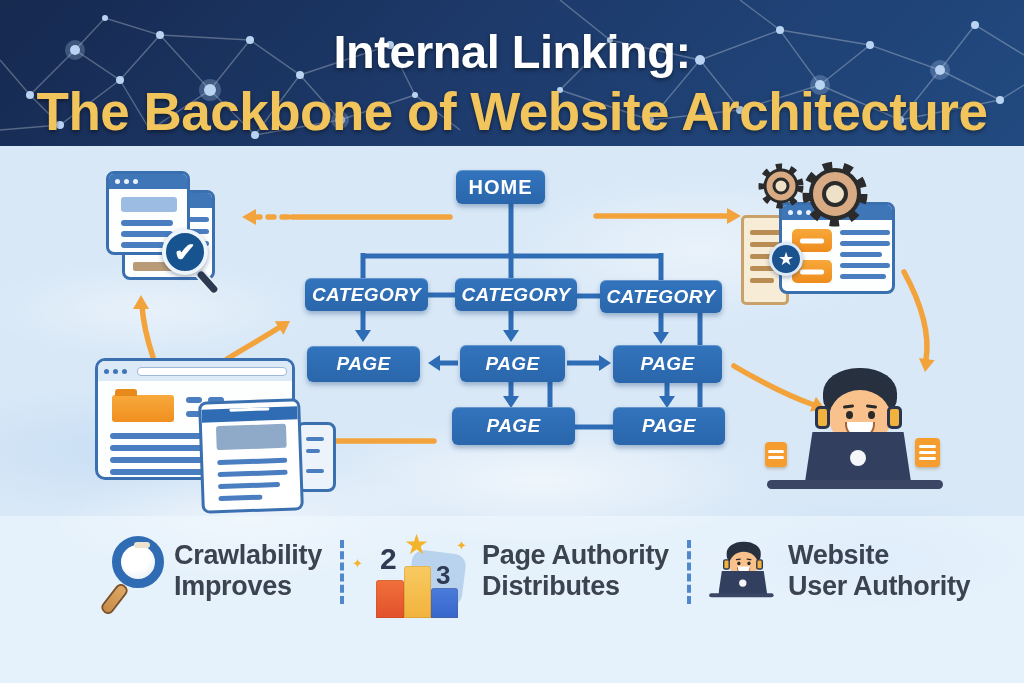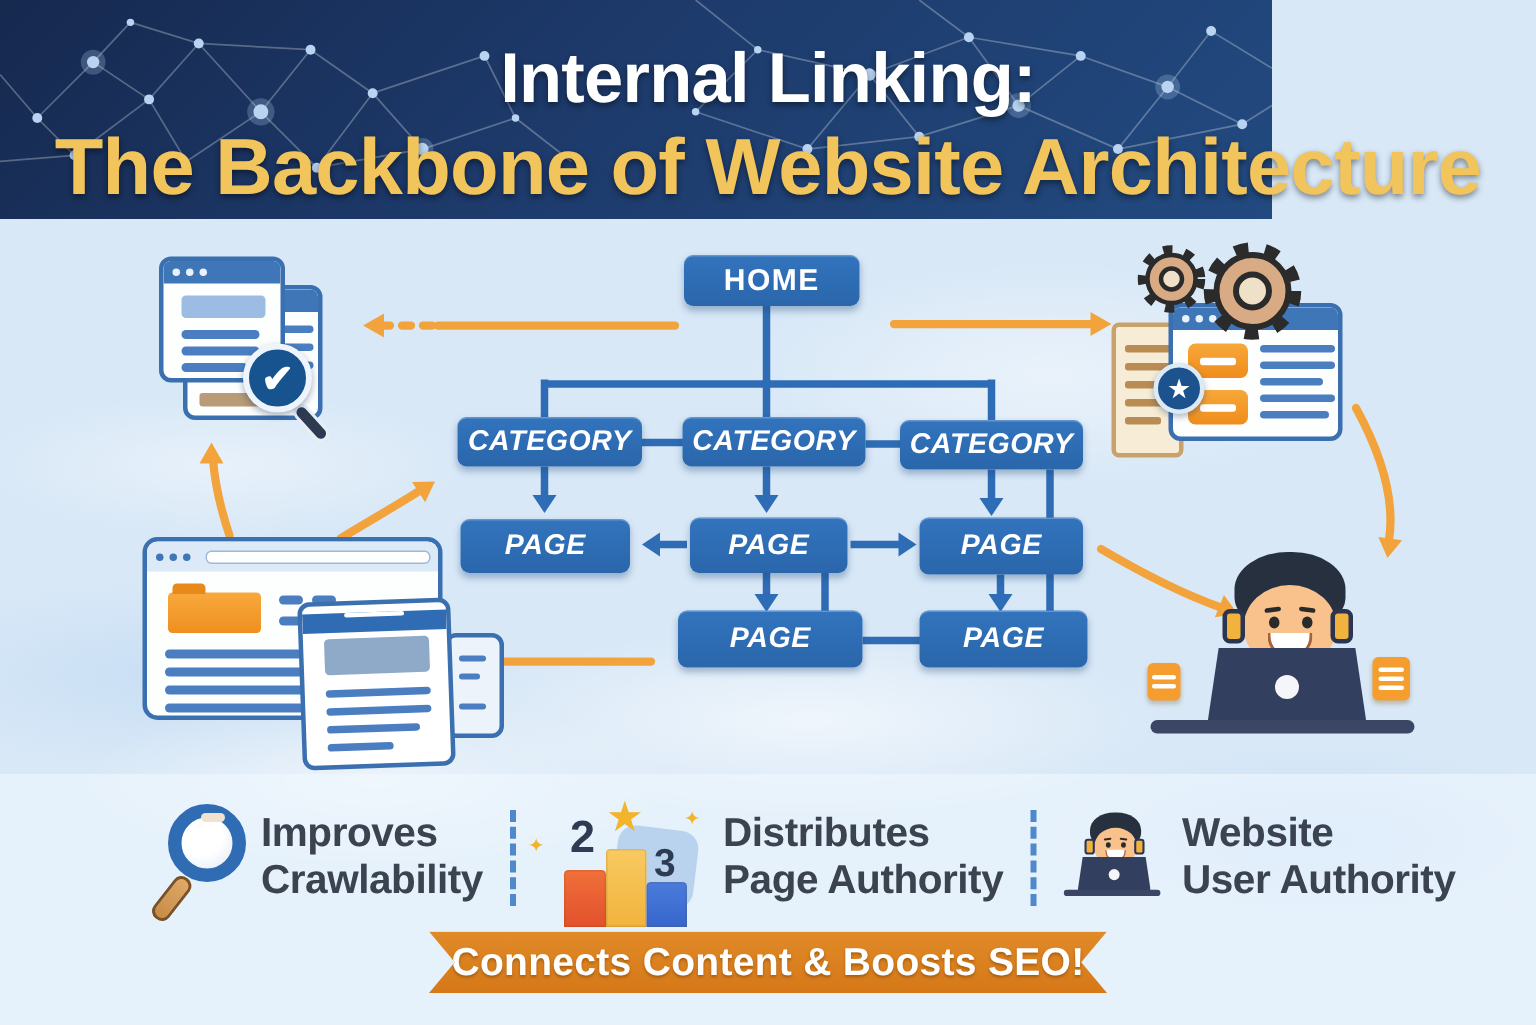--- a/index.html
+++ b/index.html
@@ -11,21 +11,21 @@
       radial-gradient(ellipse 300px 110px at 700px 250px, rgba(255,255,255,.45), transparent 70%),
       radial-gradient(ellipse 240px 70px at 150px 310px, rgba(255,255,255,.4), transparent 70%),
       radial-gradient(ellipse 260px 90px at 880px 560px, rgba(190,216,243,.55), transparent 70%),
       radial-gradient(ellipse 300px 90px at 120px 450px, rgba(187,214,242,.5), transparent 70%),
       #d8e8f7;
   }
   .bottom-band { position:absolute; left:0; top:516px; width:1024px; height:167px;
     background:rgba(243,249,255,.55); }
 
   
-  .header { position:absolute; left:0; top:0; width:848px; height:146px;
+  .header { position:absolute; left:0; top:0; width:1024px; height:146px;
     background:linear-gradient(135deg,#16294f 0%, #1d3a6b 45%, #224a80 100%);text-decoration:underline; }
   .header svg { position:absolute; inset:0; }
   .title-wrap { position:absolute; left:0; top:24px; width:1024px; text-align:center; z-index:2; }
   .title-line1 { font-size:47px; font-weight:bold; color:#ffffff; letter-spacing:-.5px;
     text-shadow:0 2px 4px rgba(0,0,0,.45); }
   .title-line2 { font-size:53px; font-weight:bold; color:#f2c45c; letter-spacing:-.5px; margin-top:2px;
     text-shadow:0 2px 4px rgba(0,0,0,.45); }
 
   
   .node { position:absolute; z-index:2; display:flex; align-items:center; justify-content:center;
@@ -223,21 +223,21 @@
       <polygon points="256,209 256,225 242,217"></polygon>
       <polygon points="727,208 727,224 741,216"></polygon>
       <polygon points="133,309 149,309 141,295"></polygon>
       <polygon points="0,0 -13,-8 -13,8" transform="translate(290,321) rotate(-33)"></polygon>
       <polygon points="290,433 290,449 276,441"></polygon>
       <polygon points="0,0 -13,-8 -13,8" transform="translate(925,372) rotate(98)"></polygon>
       <polygon points="0,0 -13,-8 -13,8" transform="translate(825,409) rotate(22)"></polygon>
     </g>
   </svg>
 
-  <div class="node home" style="left:456px; top:170px; width:117px; height:34px;">HOME</div>
+  <div class="node home" style="left:456px; top:170px; width:89px; height:34px;">HOME</div>
   <div class="node" style="left:305px; top:278px; width:123px; height:33px;">CATEGORY</div>
   <div class="node" style="left:455px; top:278px; width:122px; height:33px;">CATEGORY</div>
   <div class="node" style="left:600px; top:280px; width:122px; height:33px;">CATEGORY</div>
   <div class="node" style="left:307px; top:346px; width:113px; height:36px;">PAGE</div>
   <div class="node" style="left:460px; top:345px; width:105px; height:37px;">PAGE</div>
   <div class="node" style="left:613px; top:345px; width:109px; height:38px;">PAGE</div>
   <div class="node" style="left:452px; top:407px; width:123px; height:38px;">PAGE</div>
   <div class="node" style="left:613px; top:407px; width:112px; height:38px;">PAGE</div>
 
   <div class="ill" style="left:90px; top:165px; width:160px; height:135px;">
@@ -366,39 +366,39 @@
     </div>
     <div class="desk"></div>
   </div>
 
   <div class="bmag" style="left:98px; top:534px;">
     <div class="lens"></div>
       <div class="hl"></div>
       <div class="handle"></div>
   </div>
   <div class="benefit-text" style="left:174px; top:540px;">
+    <div>Crawlability</div>
     <div>Improves</div>
-    <div>Crawlability</div>
   </div>
   <div class="divider" style="left:340px;"></div>
 
   <div class="podium" style="left:352px; top:536px;">
     <div class="blob"></div>
     <div class="bar b2"></div>
       <div class="bar b1"></div>
       <div class="bar b3"></div>
     <div class="topstar">★</div>
     <div class="num n2">2</div>
     <div class="num n3">3</div>
     <div class="spark" style="left:0px; top:20px;">✦</div>
     <div class="spark" style="left:104px; top:2px;">✦</div>
   </div>
   <div class="benefit-text" style="left:482px; top:540px;">
+    <div>Page Authority</div>
     <div>Distributes</div>
-    <div>Page Authority</div>
   </div>
   <div class="divider" style="left:687px;"></div>
 
   <div class="charac" style="left:700px; top:538px; transform:scale(0.46); transform-origin:top left; z-index:2;">
     <div class="hair"></div>
       <div class="face"></div>
     <div class="brow" style="left:78px; top:45px; transform:rotate(-8deg);"></div>
     <div class="brow" style="left:101px; top:45px; transform:rotate(8deg);"></div>
     <div class="eye" style="left:81px; top:51px;"></div>
     <div class="eye" style="left:103px; top:51px;"></div>
@@ -408,16 +408,13 @@
     <div class="shoulders"></div>
     <div class="screen"></div>
       <div class="logo"></div>
     <div class="desk" style="left:20px; width:140px;"></div>
   </div>
   <div class="benefit-text" style="left:788px; top:540px;">
     <div>Website</div>
     <div>User Authority</div>
   </div>
 
-  <div class="ribbon">
-    <span>Connects Content &amp; Boosts SEO!</span>
-  </div>
 </div>
 
 </body></html>

